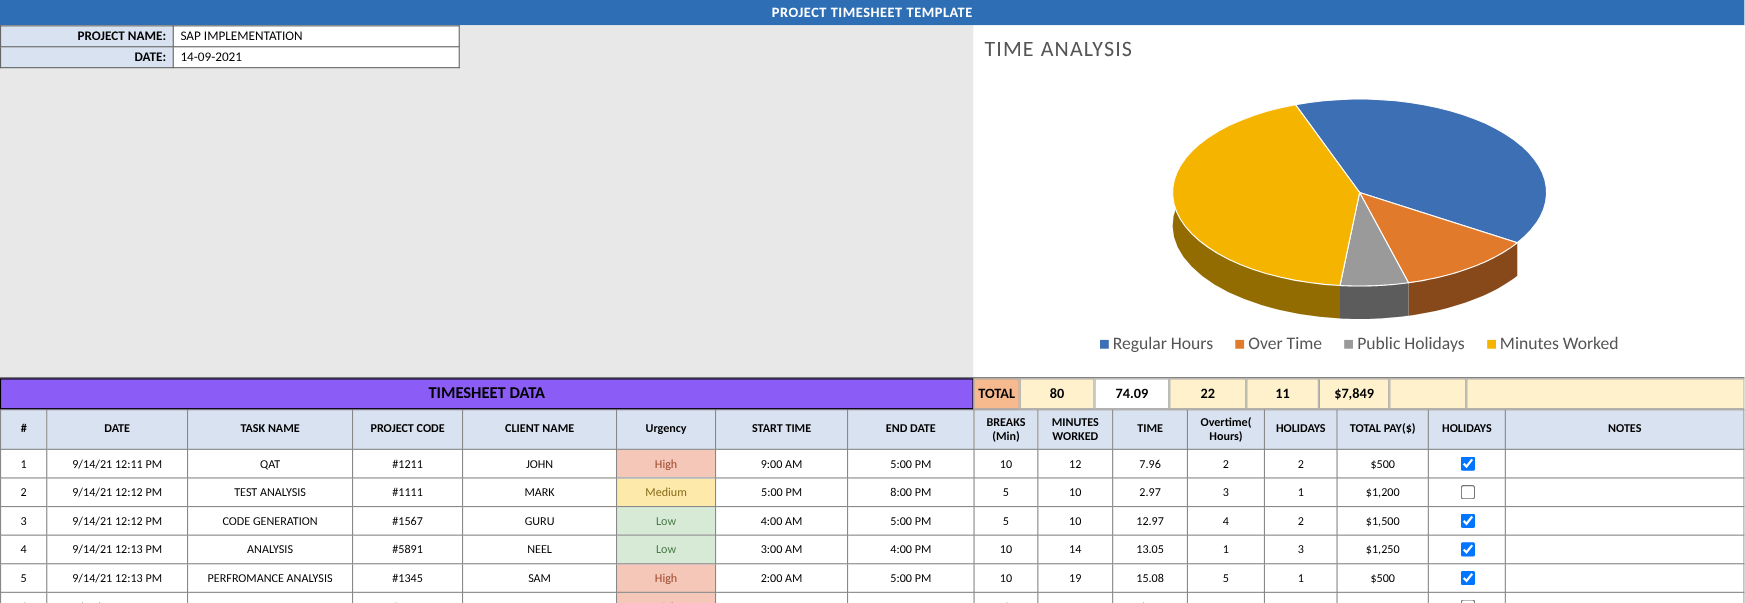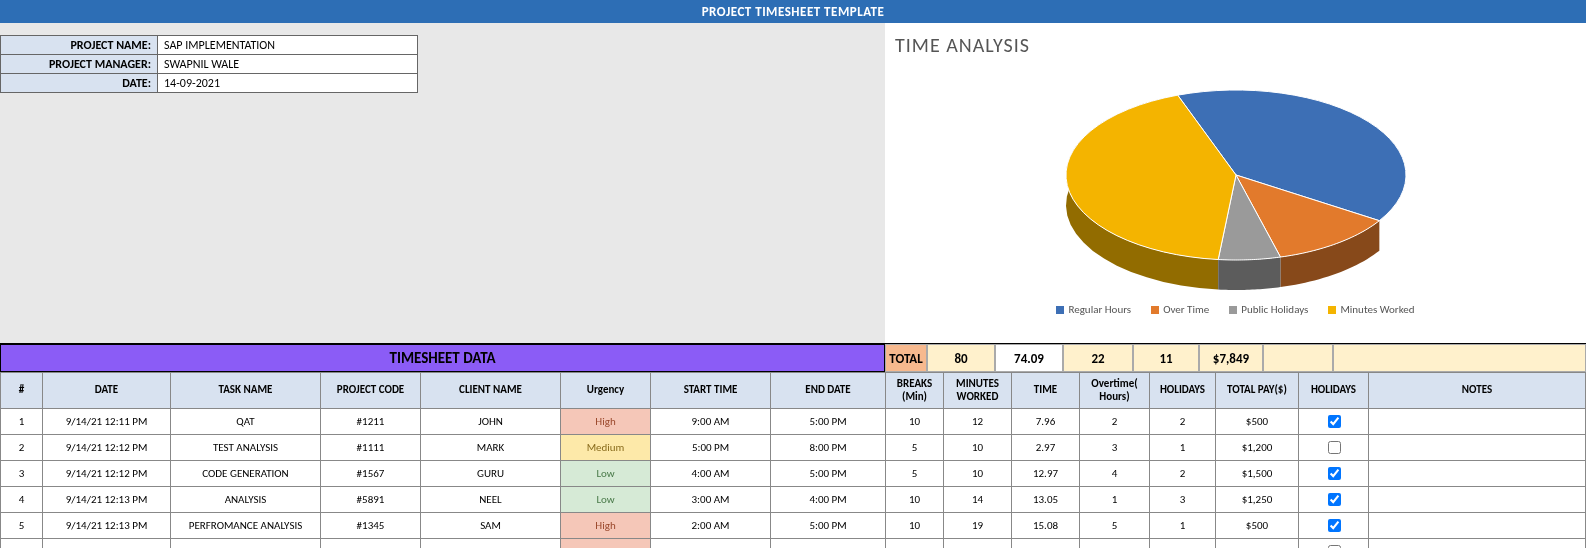--- a/index.html
+++ b/index.html
@@ -25,21 +25,21 @@
   }
   .left-top {
     width: 885px;
     background: #e8e8e8;
     position: relative;
     height: 320px;
   }
   .meta-table {
     border-collapse: collapse;
     position: absolute;
-    top: 12px;
+    top: 0;
     left: 0;
   }
   .meta-table td {
     border: 1px solid #666;
     padding: 2px 6px;
     font-size: 12px;
     height: 18px;
   }
   .meta-label {
     background: #d8e2f0;
@@ -82,21 +82,21 @@
     letter-spacing: 1px;
   }
   .pie-wrap {
     position: relative;
     width: 420px;
     height: 230px;
     margin: 8px auto 0;
   }
   .legend {
     text-align: center;
-    font-size: 11px;
+    font-size: 16px;
     margin-top: 8px;
   }
   .legend-item { display:inline-block; margin:0 10px; color:#555;}
   .legend-sq {
     display:inline-block;width:8px;height:8px;margin-right:4px;vertical-align:middle;
   }
   .totals-row {
     display: flex;
     width: 1586px;
   }
@@ -174,24 +174,20 @@
 
 <div class="title-bar">PROJECT TIMESHEET TEMPLATE</div>
 
 <div class="top-area">
   <div class="left-top">
     <table class="meta-table">
       <tbody>
           <tr>
         <td class="meta-label">PROJECT NAME:</td>
         <td class="meta-value">SAP IMPLEMENTATION</td>
-      </tr>
-      <tr>
-        <td class="meta-label">PROJECT MANAGER:</td>
-        <td class="meta-value">SWAPNIL WALE</td>
       </tr>
       <tr>
         <td class="meta-label">DATE:</td>
         <td class="meta-value">14-09-2021</td>
       </tr>
     </tbody>
       </table>
 
   </div>
 

